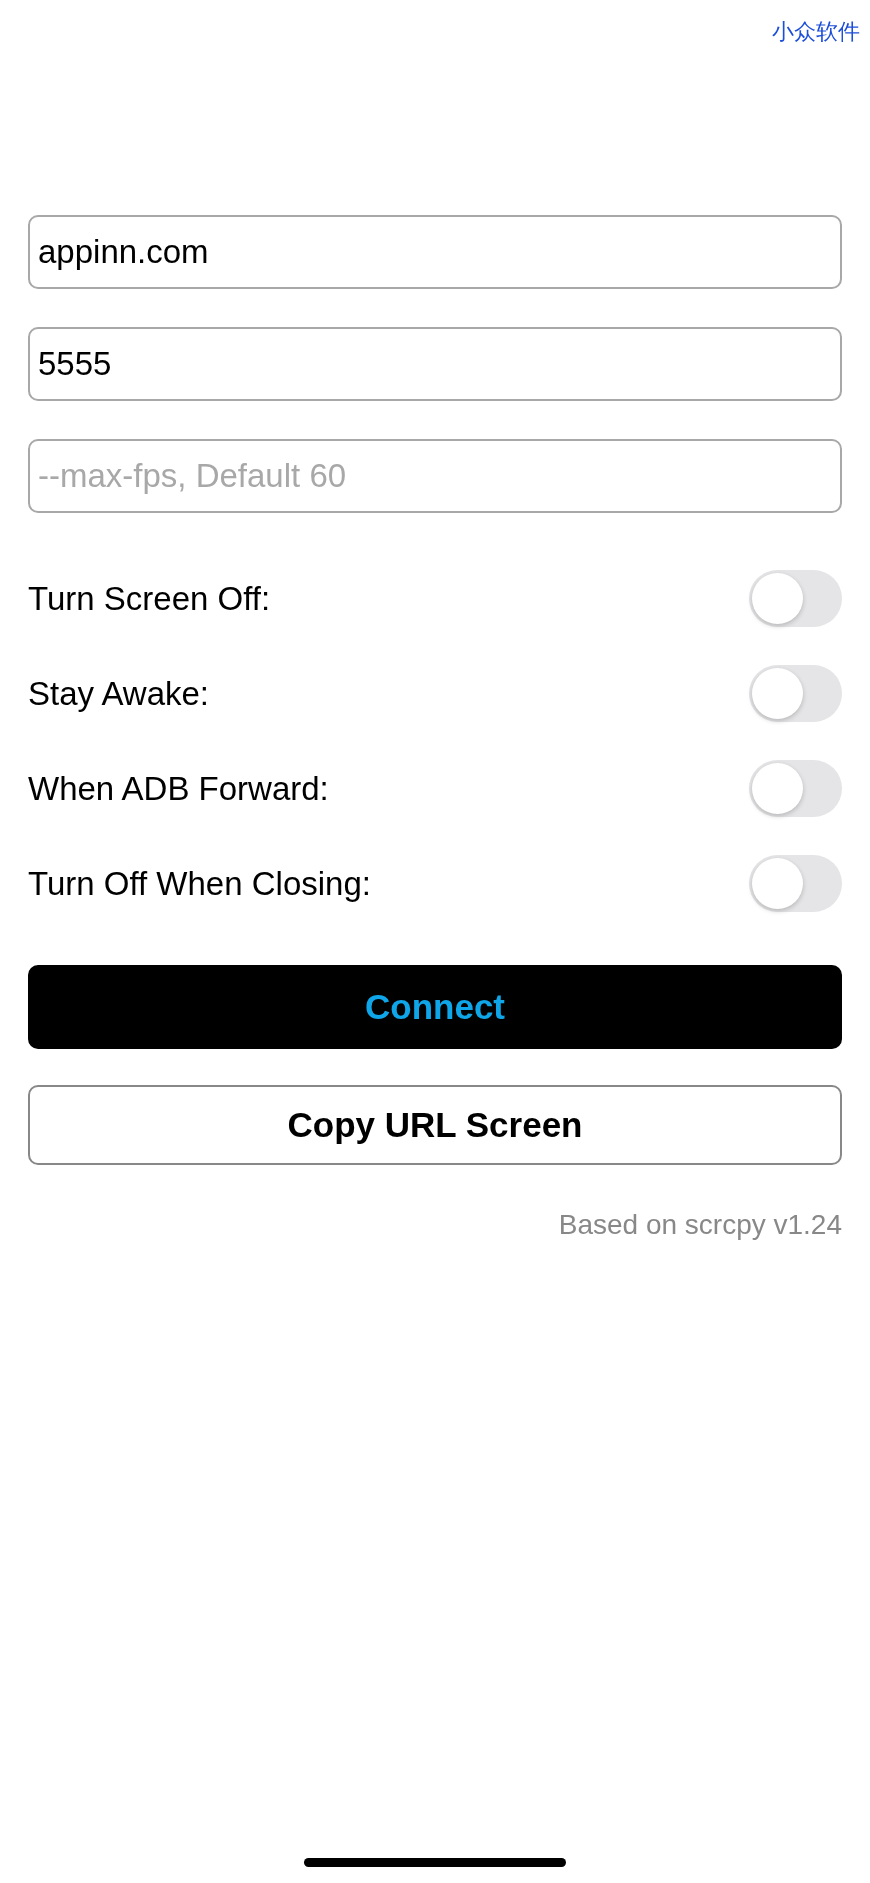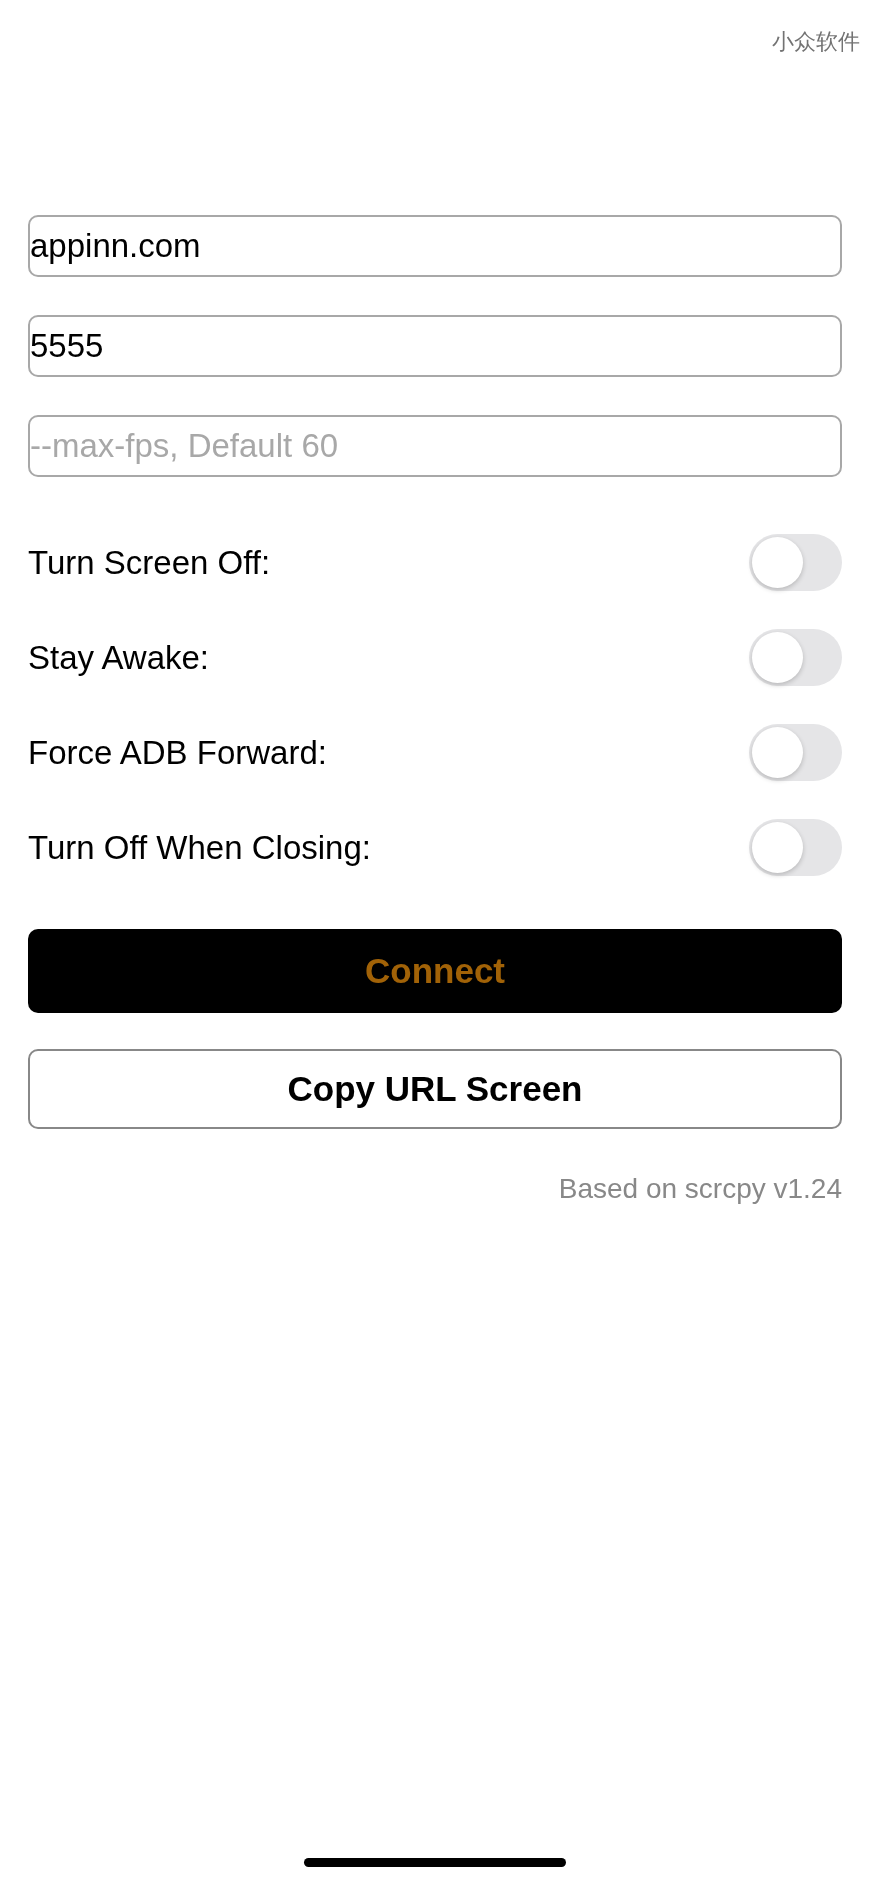--- a/index.html
+++ b/index.html
@@ -10,36 +10,36 @@
     }
     body {
       width: 870px;
       height: 1883px;
       background: #ffffff;
       font-family: -apple-system, BlinkMacSystemFont, "Segoe UI", Helvetica, Arial, sans-serif;
       position: relative;
     }
     .watermark {
       position: absolute;
-      top: 27px;
+      top: 17px;
       right: 10px;
       font-size: 22px;
-      color: #737373;
+      color: #1d4ed8;
     }
     .container {
       padding: 215px 28px 0 28px;
       display: flex;
       flex-direction: column;
     }
     .input-field {
       width: 100%;
-      height: 62px;
+      height: 74px;
       border: 2px solid #a8a8a8;
       border-radius: 10px;
-      padding: 0 0;
+      padding: 0 8px;
       font-size: 33px;
       color: #000000;
       background: #ffffff;
       margin-bottom: 38px;
       outline: none;
     }
     .input-field::placeholder {
       color: #a8a8a8;
     }
     .toggle-row {
@@ -70,21 +70,21 @@
       border-radius: 50%;
       box-shadow: 0 2px 5px rgba(0,0,0,0.2);
     }
     .buttons-section {
       margin-top: 34px;
     }
     .btn-primary {
       width: 100%;
       height: 84px;
       background: #000000;
-      color: #a16207;
+      color: #0ea5e9;
       border: none;
       border-radius: 10px;
       font-size: 35px;
       font-weight: 700;
       cursor: pointer;
       margin-bottom: 36px;
     }
     .btn-secondary {
       width: 100%;
       height: 80px;
@@ -136,21 +136,21 @@
   </div>
 
   <div class="toggle-row">
     <span class="toggle-label">Stay Awake:</span>
     <div class="toggle-switch">
       <div class="toggle-knob"></div>
     </div>
   </div>
 
   <div class="toggle-row">
-    <span class="toggle-label">Force ADB Forward:</span>
+    <span class="toggle-label">When ADB Forward:</span>
     <div class="toggle-switch">
       <div class="toggle-knob"></div>
     </div>
   </div>
 
   <div class="toggle-row">
     <span class="toggle-label">Turn Off When Closing:</span>
     <div class="toggle-switch">
       <div class="toggle-knob"></div>
     </div>

